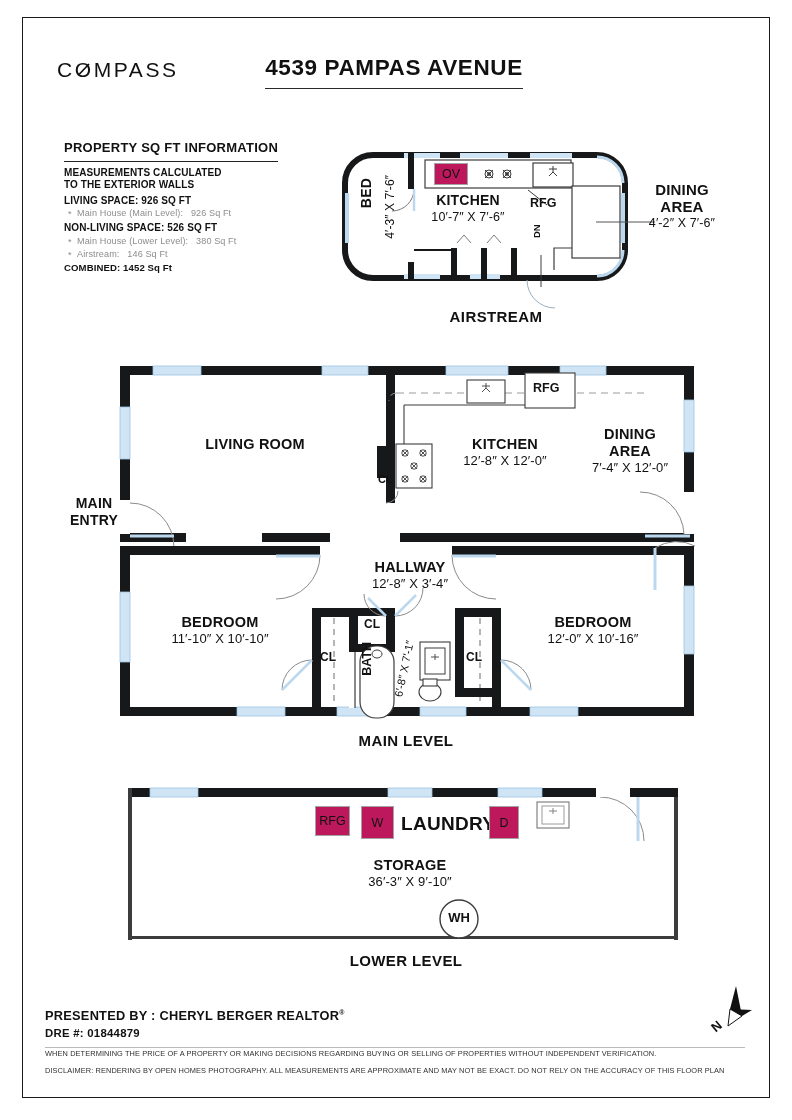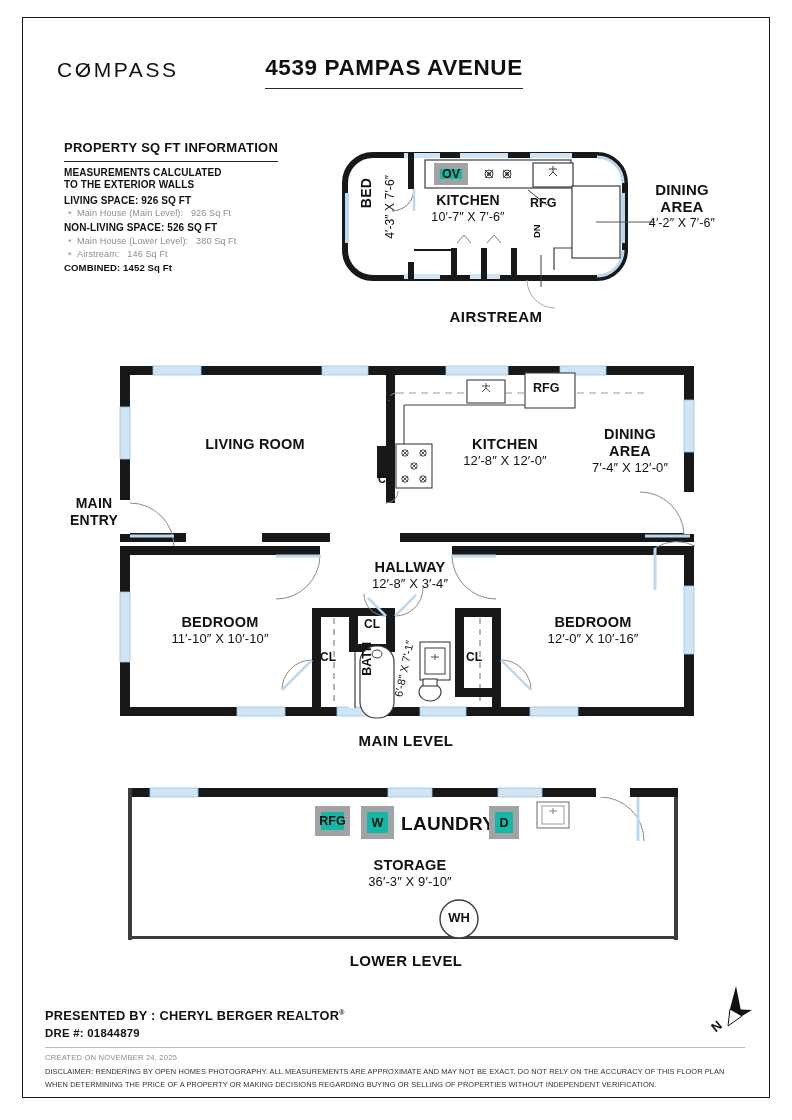--- a/index.html
+++ b/index.html
@@ -41,23 +41,23 @@
     font-size:9.1px;font-weight:400;color:#8d8d8d;line-height:13px;
     padding-left:13px;letter-spacing:.1px;position:relative;
   }
   .sqft .sub .bul{position:absolute;left:4px;top:1px;}
   .sqft .comb{font-size:9.6px;font-weight:bold;color:#111;margin-top:1px;letter-spacing:.1px;}
   .lbl{position:absolute;text-align:center;color:#111;}
   .rname{font-size:14.5px;font-weight:bold;letter-spacing:.2px;line-height:17px;}
   .rdim{font-size:13px;font-weight:400;letter-spacing:.1px;line-height:16px;}
   .floorname{position:absolute;font-size:14.5px;font-weight:bold;letter-spacing:.4px;text-align:center;color:#111;}
   .tagbox{
-    position:absolute;border:6px solid #a3a3a3;background:#14b8a6;box-sizing:border-box;
+    position:absolute;border:1px solid #a3a3a3;background:#be185d;box-sizing:border-box;
     display:flex;align-items:center;justify-content:center;
-    font-size:12.5px;font-weight:bold;color:#111;
+    font-size:12.5px;font-weight:normal;color:#111;
   }
   .tagtext{position:absolute;font-size:12.5px;font-weight:bold;color:#111;}
   svg.ov{position:absolute;left:0;top:0;overflow:visible;pointer-events:none;}
 
   
   .foot{position:absolute;left:45px;top:1008px;width:700px;}
   .foot .p1{font-size:12.8px;font-weight:bold;letter-spacing:.25px;color:#111;}
   .foot .p1 sup{font-size:7px;vertical-align:super;}
   .foot .p2{font-size:11.4px;font-weight:bold;letter-spacing:.25px;color:#111;margin-top:4px;}
   .foot .rule{border-bottom:1px solid #b9b9b9;margin-top:8px;}
@@ -376,23 +376,22 @@
     <div class="rdim">36′-3″ X 9′-10″</div>
   </div>
 
   <div class="floorname" style="left:306px;top:952px;width:200px;font-size:15px;">LOWER LEVEL</div>
 </div>
 
 <div class="foot">
   <div class="p1"><span>PRESENTED BY : CHERYL BERGER REALTOR</span><sup>®</sup></div>
   <div class="p2">DRE #: 01844879</div>
   <div class="rule"></div>
-  <div class="created">CREATED ON NOVEMBER 24, 2025</div>
+  <div class="disc" style="margin-top:0">WHEN DETERMINING THE PRICE OF A PROPERTY OR MAKING DECISIONS REGARDING BUYING OR SELLING OF PROPERTIES WITHOUT INDEPENDENT VERIFICATION.</div>
   <div class="disc">DISCLAIMER: RENDERING BY OPEN HOMES PHOTOGRAPHY. ALL MEASUREMENTS ARE APPROXIMATE AND MAY NOT BE EXACT. DO NOT RELY ON THE ACCURACY OF THIS FLOOR PLAN</div>
-  <div class="disc" style="margin-top:0">WHEN DETERMINING THE PRICE OF A PROPERTY OR MAKING DECISIONS REGARDING BUYING OR SELLING OF PROPERTIES WITHOUT INDEPENDENT VERIFICATION.</div>
 </div>
 
 <div class="north">
   <svg width="56" height="58" viewBox="0 0 56 58">
     <path d="M30,4 L36,34 L24,27 Z" fill="#111"></path>
     <path d="M36,34 L24,27 L46,28 Z" fill="#111"></path>
     <path d="M24,27 L36,34 L22,44 Z" fill="#fff" stroke="#111" stroke-width="1"></path>
     <text x="8" y="50" font-family="Liberation Sans, sans-serif" font-size="13" font-weight="bold" fill="#111" transform="rotate(-40 10 48)">N</text>
   </svg>
 </div>

